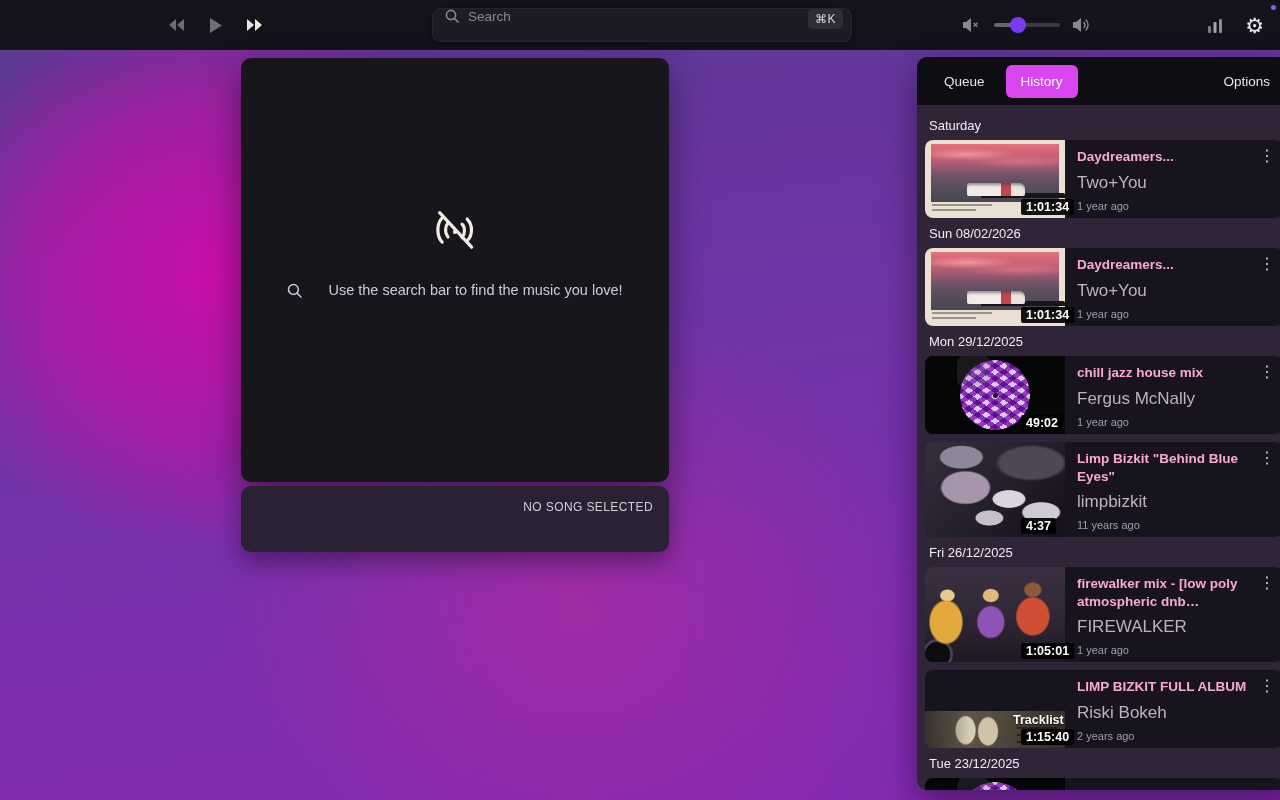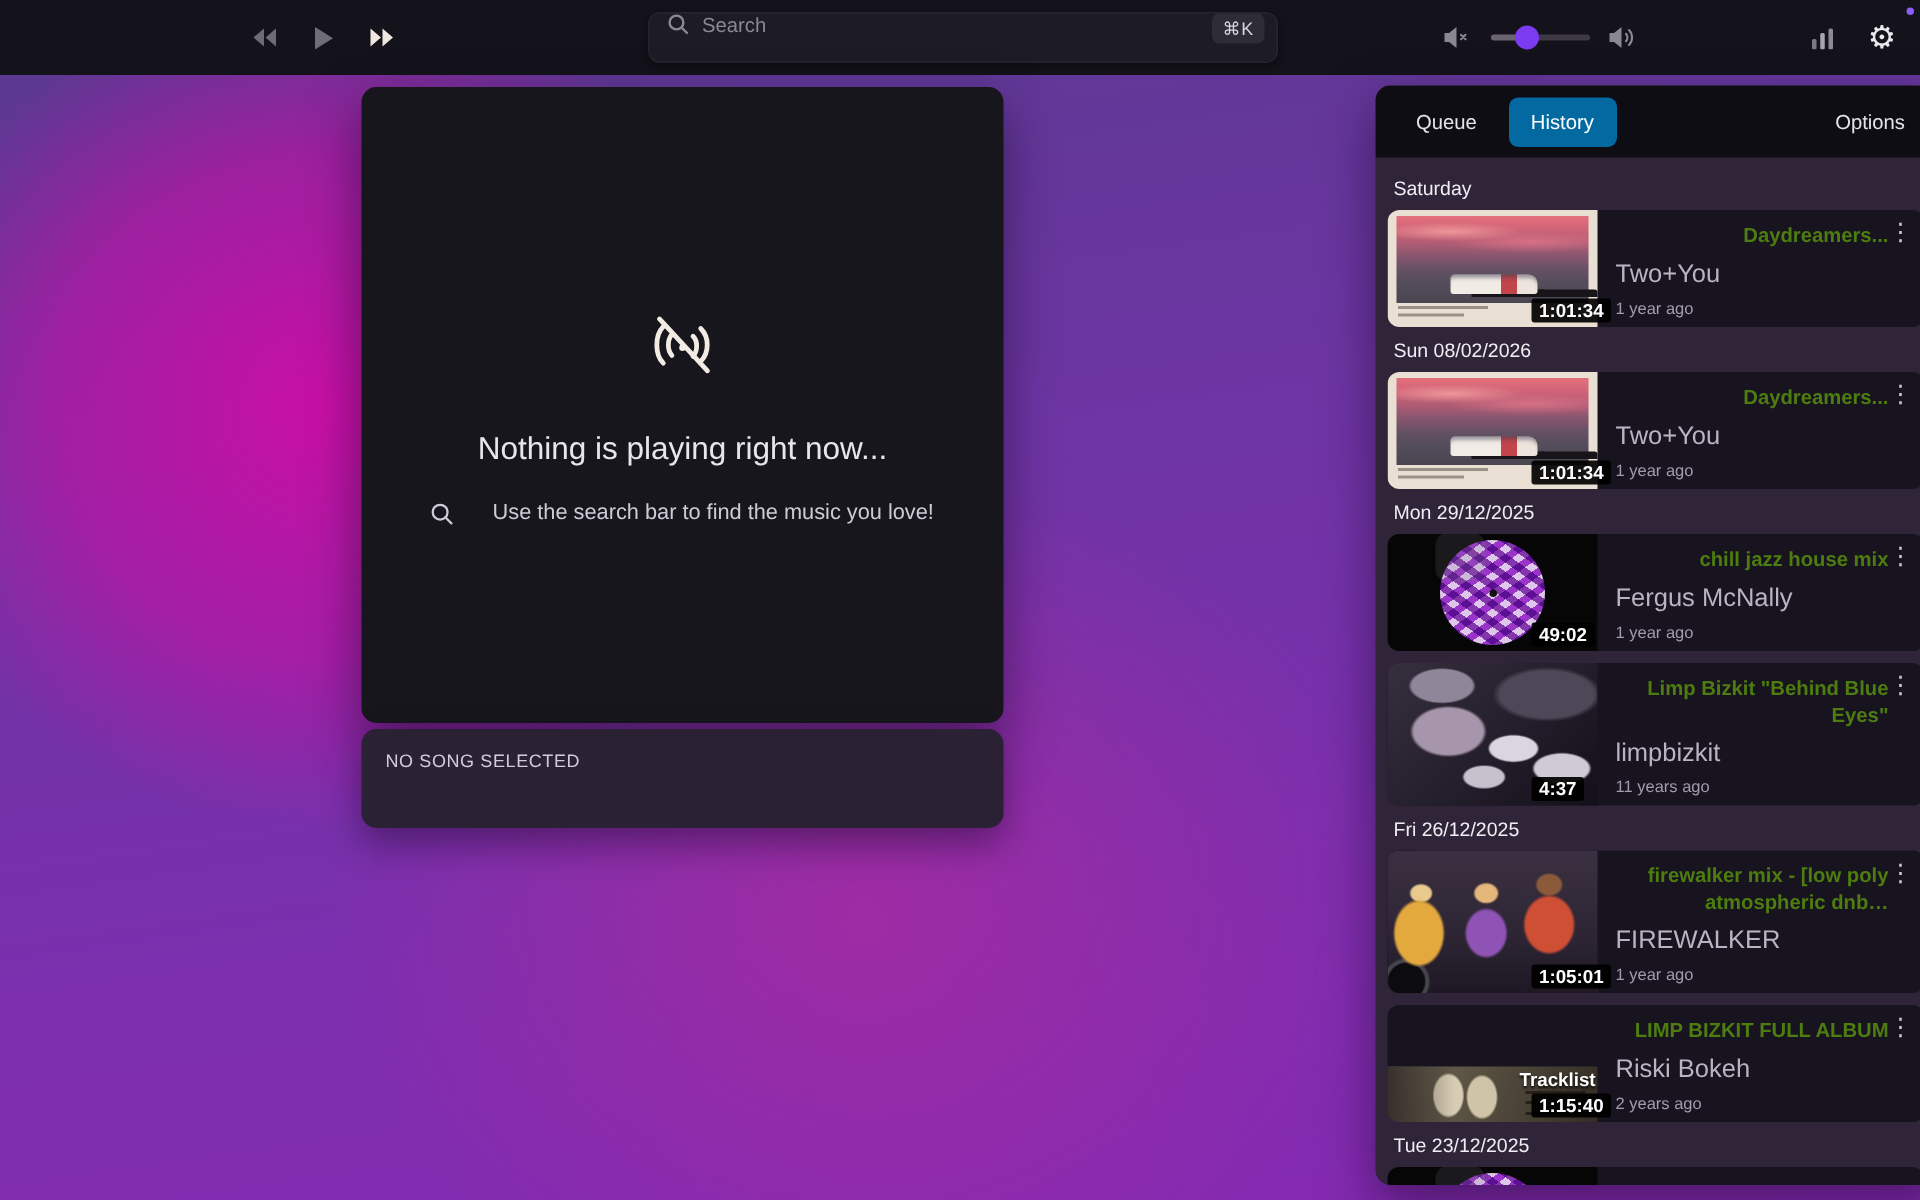--- a/index.html
+++ b/index.html
@@ -51,46 +51,46 @@
     display:flex; flex-direction:column; align-items:center;
   }
   .empty-icon { margin-top:138px; }
   .empty-title { margin-top:28px; font-size:21px; font-weight:400; color:#e9e5ee; }
   .empty-sub { margin-top:22px; display:flex; align-items:center; gap:26px; font-size:14.5px; color:#cfcbd6; }
 
   .nosong {
     position:absolute; left:241px; top:486px; width:428px; height:66px;
     background:#2b2135; border-radius:10px;
     box-shadow:0 10px 24px rgba(20,5,35,.45);
-    padding:14px 16px; font-size:12px; letter-spacing:.4px; color:#d3cdda;
+    padding:14px 16px; font-size:12px; letter-spacing:.4px; color:#d3cdda;text-align:right;
   }
 
   
   .panel {
     position:absolute; left:917px; top:57px; width:380px; height:733px;
     border-radius:10px; overflow:hidden; background:#2f2438;
     box-shadow:0 14px 34px rgba(20,5,35,.5);
     display:flex; flex-direction:column;
   }
   .tabsbar {
     height:48px; min-height:48px; background:#0e0d13;
     display:flex; align-items:center; padding:0 12px; gap:6px;
   }
   .tab { border:none; background:none; color:#e6e3ea; font-size:13.5px; padding:9px 15px; border-radius:6px; cursor:pointer; font-family:inherit; }
-  .tab.active { background:#0369a1; color:#fff; }
+  .tab.active { background:#d946ef; color:#fff; }
   .tab-spacer { flex:1; }
   .list { position:relative; flex:1; padding:6px 14px 0 8px; overflow:hidden; }
   .scrollthumb { position:absolute; right:4px; top:4px; width:7px; height:578px; border-radius:4px; background:#8d8699; }
   .date-hdr { font-size:13px; color:#f0edf3; margin:7px 2px 7px 4px; }
   .row {
     position:relative; display:flex; background:#18141f; border-radius:8px;
     margin-bottom:8px; overflow:hidden; min-height:78px;
   }
   .meta { flex:1; padding:8px 10px 6px 12px; min-width:0; }
-  .title { font-size:13.5px; font-weight:700; color:#4d7c0f; line-height:1.3; padding-right:14px;text-align:right; }
+  .title { font-size:13.5px; font-weight:700; color:#f9a8d4; line-height:1.3; padding-right:14px; }
   .artist { font-size:17px; color:#b9b3c2; margin-top:7px; }
   .age { font-size:11px; color:#a29cb0; margin-top:7px; }
   .row .kebab { position:absolute; right:8px; top:8px; cursor:pointer; }
   .dur {
     position:absolute; left:96px; bottom:3px; background:rgba(0,0,0,.92);
     color:#fff; font-size:12.5px; font-weight:700; padding:1px 5px; border-radius:2px;
   }
   .tl-overlay { position:absolute; left:88px; top:2px; color:#fff; font-size:12.5px; font-weight:700; text-shadow:0 1px 2px #000; }
 
   
@@ -229,21 +229,20 @@
 
 <div class="player-card">
   <svg class="empty-icon" width="66" height="64" viewBox="0 0 100 100" fill="none" stroke="#f2ebe3" stroke-width="5" stroke-linecap="round">
     <path d="M30 34 C21 43 21 63 30 72"></path>
     <path d="M39 42 C34 48 34 58 39 64"></path>
     <circle cx="50" cy="56" r="3.4" fill="#f2ebe3" stroke="none"></circle>
     <path d="M61 44 C66 49 66 59 61 65"></path>
     <path d="M69 36 C78 45 78 61 69 70"></path>
     <path d="M26 26 L76 80"></path>
   </svg>
-  <div class="empty-title">Nothing is playing right now...</div>
   <div class="empty-sub">
     <svg width="15" height="15" viewBox="0 0 14 14">
       <circle cx="6" cy="6" r="4.6" fill="none" stroke="#cfcbd6" stroke-width="1.4"></circle>
       <line x1="9.5" y1="9.5" x2="13" y2="13" stroke="#cfcbd6" stroke-width="1.4" stroke-linecap="round"></line>
     </svg>
     <span>Use the search bar to find the music you love!</span>
   </div>
 </div>
 
 <div class="nosong">

